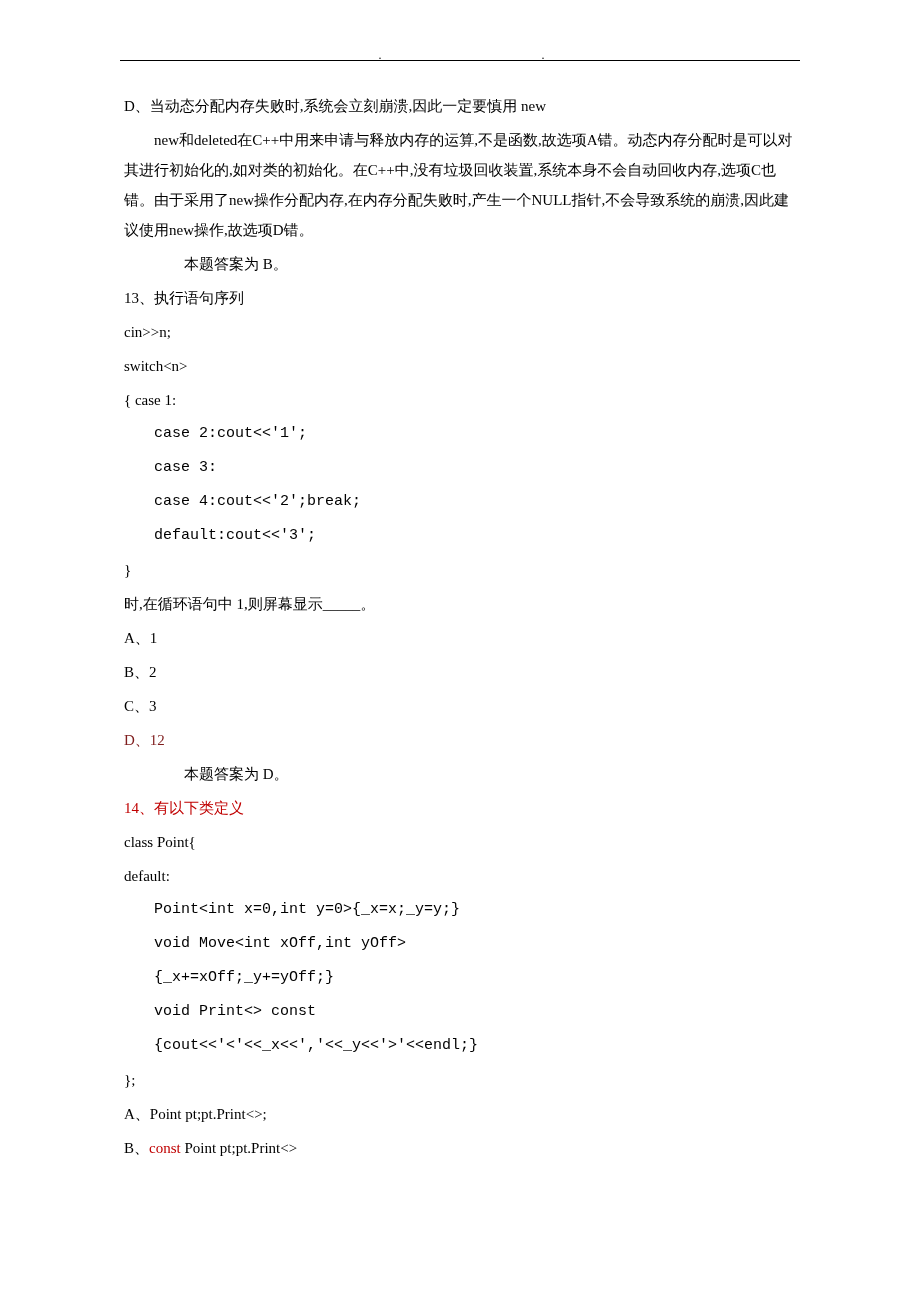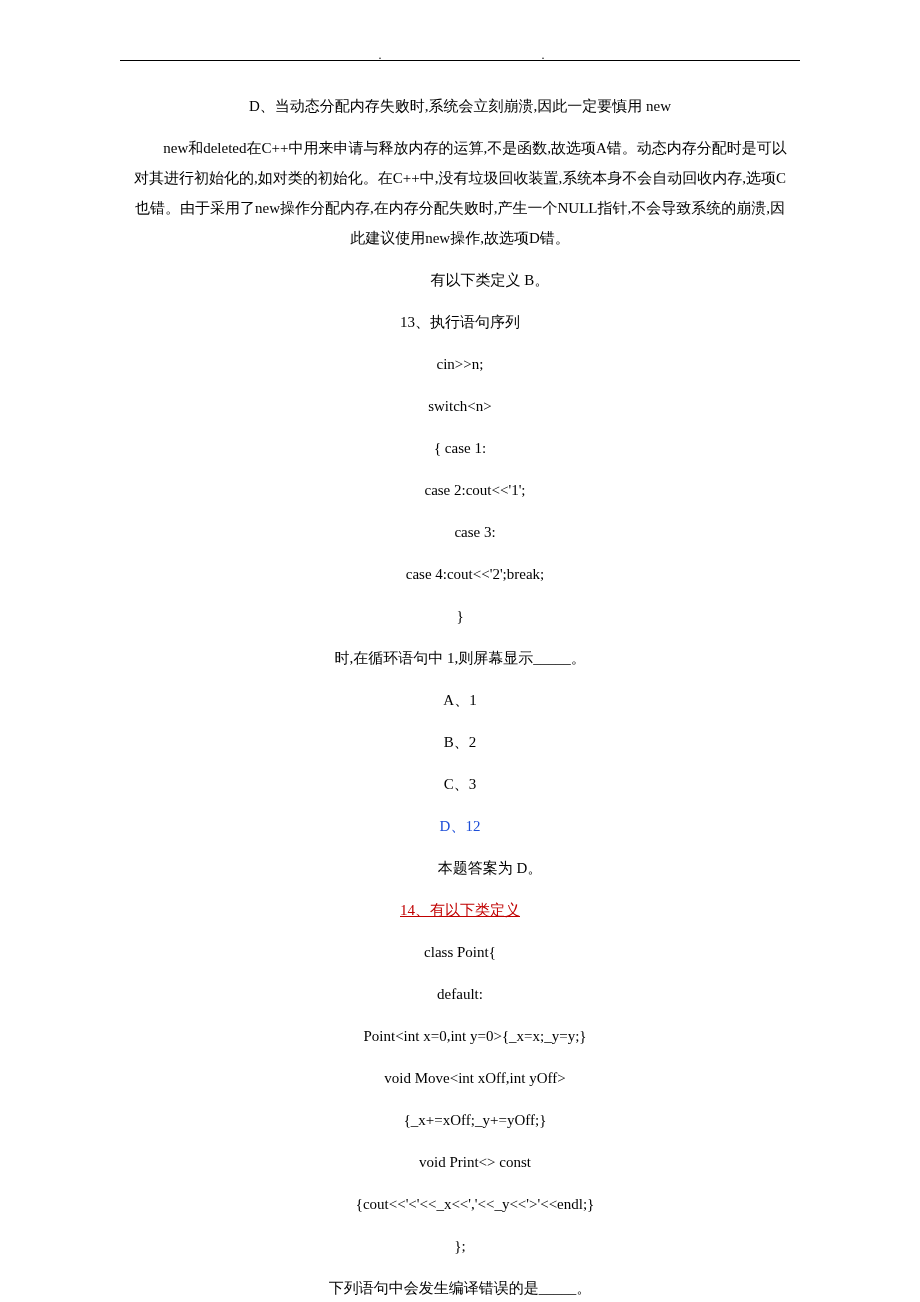--- a/index.html
+++ b/index.html
@@ -26,68 +26,69 @@
   }
   .top-rule .dot {
     position: absolute;
     top: -18px;
     font-size: 12px;
     color: #000;
   }
   .top-rule .dot1 { left: 38%; }
   .top-rule .dot2 { left: 62%; }
   .content p {
-    margin: 12px;
-    text-align: center;
+    margin: 4px;
+    text-align: left;
   }
   .indent {
     text-indent: 2em;
     font-family: Liberation Serif, serif;
   }
   .code-indent {
     padding-left: 2em;
+    font-family: Liberation Mono, monospace;
   }
-  .red { color: #c00000; text-decoration: underline; }
-  .blue { color: #1d4ed8; }
+  .red { color: #c00000; }
+  .blue { color: #7f1d1d; }
 </style>
 </head>
 <body>
 
 <div class="page">
   <div class="top-rule">
     <span class="dot dot1">.</span>
     <span class="dot dot2">.</span>
   </div>
 
   <div class="content">
     <p>D、当动态分配内存失败时,系统会立刻崩溃,因此一定要慎用 new</p>
     <p class="indent">new和deleted在C++中用来申请与释放内存的运算,不是函数,故选项A错。动态内存分配时是可以对其进行初始化的,如对类的初始化。在C++中,没有垃圾回收装置,系统本身不会自动回收内存,选项C也错。由于采用了new操作分配内存,在内存分配失败时,产生一个NULL指针,不会导致系统的崩溃,因此建议使用new操作,故选项D错。</p>
-    <p><span style="padding-left:4em">有以下类定义 B。</span></p>
+    <p><span style="padding-left:4em">本题答案为 B。</span></p>
     <p>13、执行语句序列</p>
     <p>cin&gt;&gt;n;</p>
     <p>switch&lt;n&gt;</p>
     <p>{  case 1:</p>
     <p class="code-indent">case 2:cout&lt;&lt;'1';</p>
     <p class="code-indent">case 3:</p>
     <p class="code-indent">case 4:cout&lt;&lt;'2';break;</p>
+    <p class="code-indent">default:cout&lt;&lt;'3';</p>
     <p>}</p>
     <p>时,在循环语句中 1,则屏幕显示_____。</p>
     <p>A、1</p>
     <p>B、2</p>
     <p>C、3</p>
     <p class="blue">D、12</p>
     <p><span style="padding-left:4em">本题答案为 D。</span></p>
     <p class="red">14、有以下类定义</p>
     <p>class Point{</p>
     <p>default:</p>
     <p class="code-indent">Point&lt;int x=0,int y=0&gt;{_x=x;_y=y;}</p>
     <p class="code-indent">void Move&lt;int xOff,int yOff&gt;</p>
     <p class="code-indent">{_x+=xOff;_y+=yOff;}</p>
     <p class="code-indent">void Print&lt;&gt; const</p>
     <p class="code-indent">{cout&lt;&lt;'&lt;'&lt;&lt;_x&lt;&lt;','&lt;&lt;_y&lt;&lt;'&gt;'&lt;&lt;endl;}</p>
     <p>};</p>
-    <p>下列语句中会发生编译错误的是_____。</p>
     <p>A、Point pt;pt.Print&lt;&gt;;</p>
     <p><span>B、</span><span class="red">const</span><span> Point pt;pt.Print&lt;&gt;</span></p>
 
   </div>
 
 </div>
 
 </body></html>

